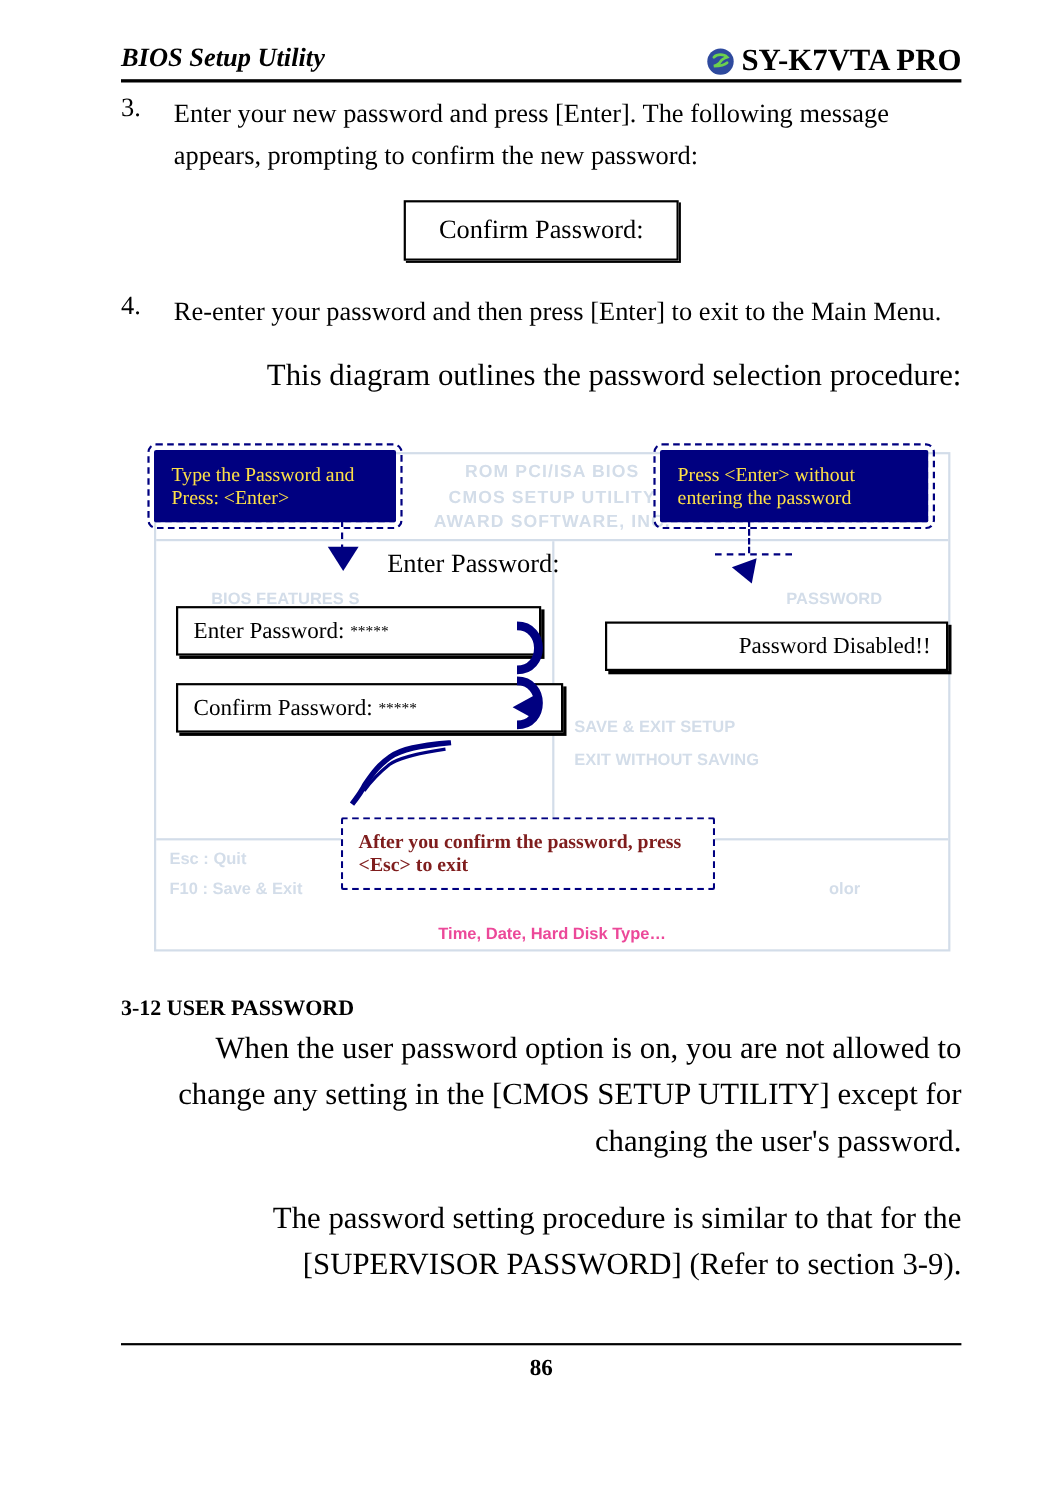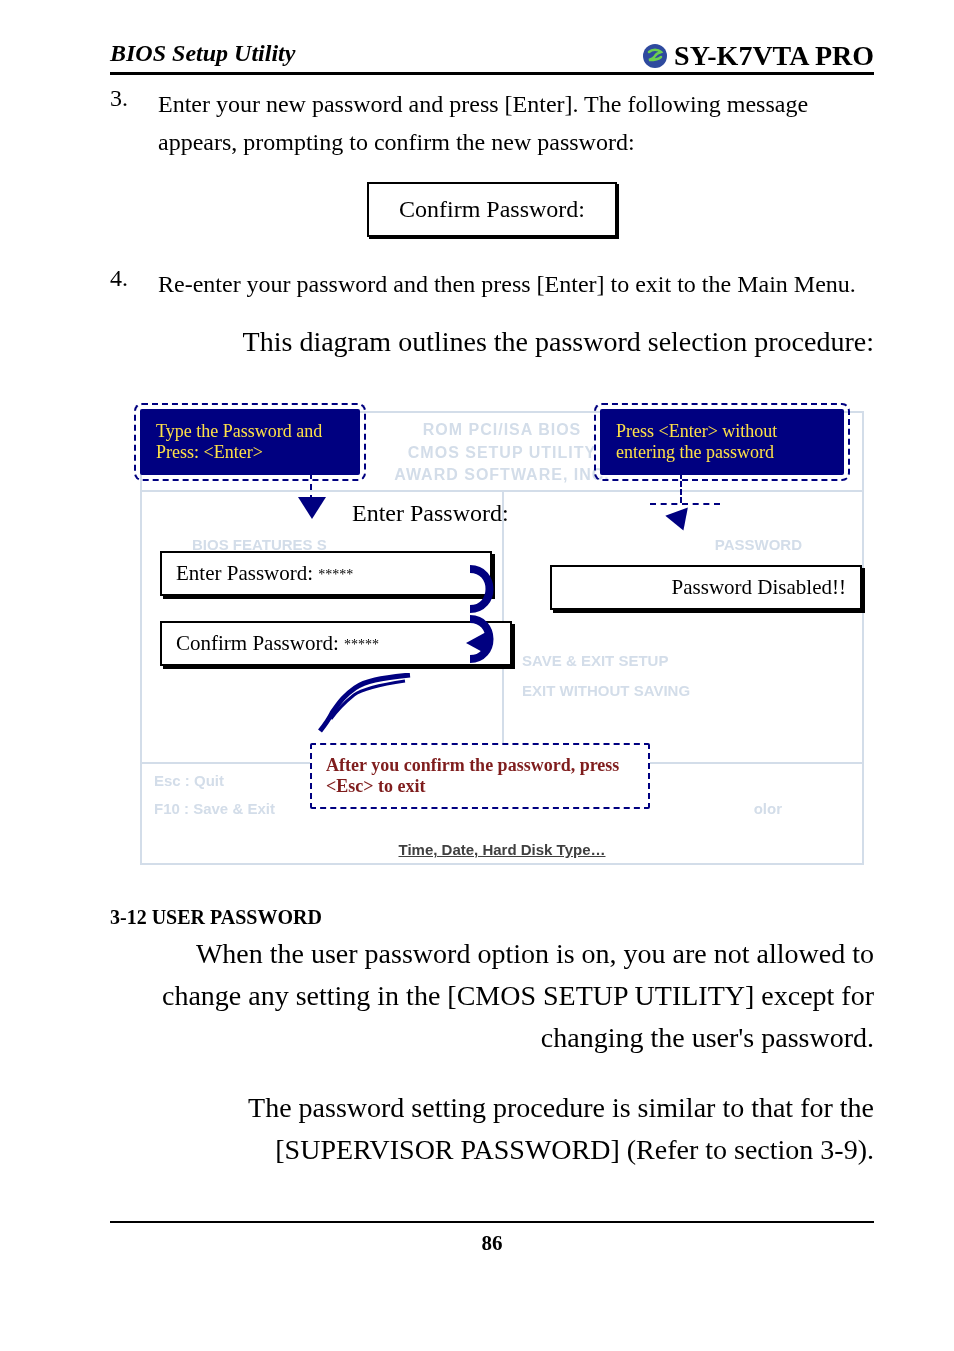--- a/index.html
+++ b/index.html
@@ -243,21 +243,21 @@
         <div class="bg-col-text" style="left:210px; top:8px; color:#000; font-family:'Times New Roman',serif; font-size:24px; font-weight:normal;">Enter Password:</div>
         <div class="bg-col-text" style="left:14px; top:44px;margin-left:36px;">BIOS FEATURES S</div>
         <div class="bg-col-text" style="right:60px; top:44px;">PASSWORD</div>
         <div class="bg-col-text" style="left:380px; top:160px;">SAVE &amp; EXIT SETUP</div>
         <div class="bg-col-text" style="left:380px; top:190px;">EXIT WITHOUT SAVING</div>
       </div>
       <div class="bg-footer">
         <div style="position:absolute; left:12px; top:8px;">Esc   : Quit</div>
         <div style="position:absolute; left:12px; top:36px;">F10  : Save &amp; Exit</div>
         <div style="position:absolute; right:80px; top:36px;">olor</div>
-        <div style="position:absolute; left:0; right:0; bottom:4px; text-align:center; color:#404040;text-decoration:underline;">Time, Date, Hard Disk Type…</div>
+        <div style="position:absolute; left:0; right:0; bottom:4px; text-align:center; color:#ec4899;">Time, Date, Hard Disk Type…</div>
       </div>
     </div>
 
     <div class="blue-callout dashedwrap" style="left:30px; top:18px; width:220px;">
       <span>Type the Password and Press: &lt;Enter&gt;</span>
     </div>
 
     <div class="blue-callout dashedwrap" style="left:490px; top:18px; width:244px;">
       <span>Press &lt;Enter&gt; without entering the password</span>
     </div>

